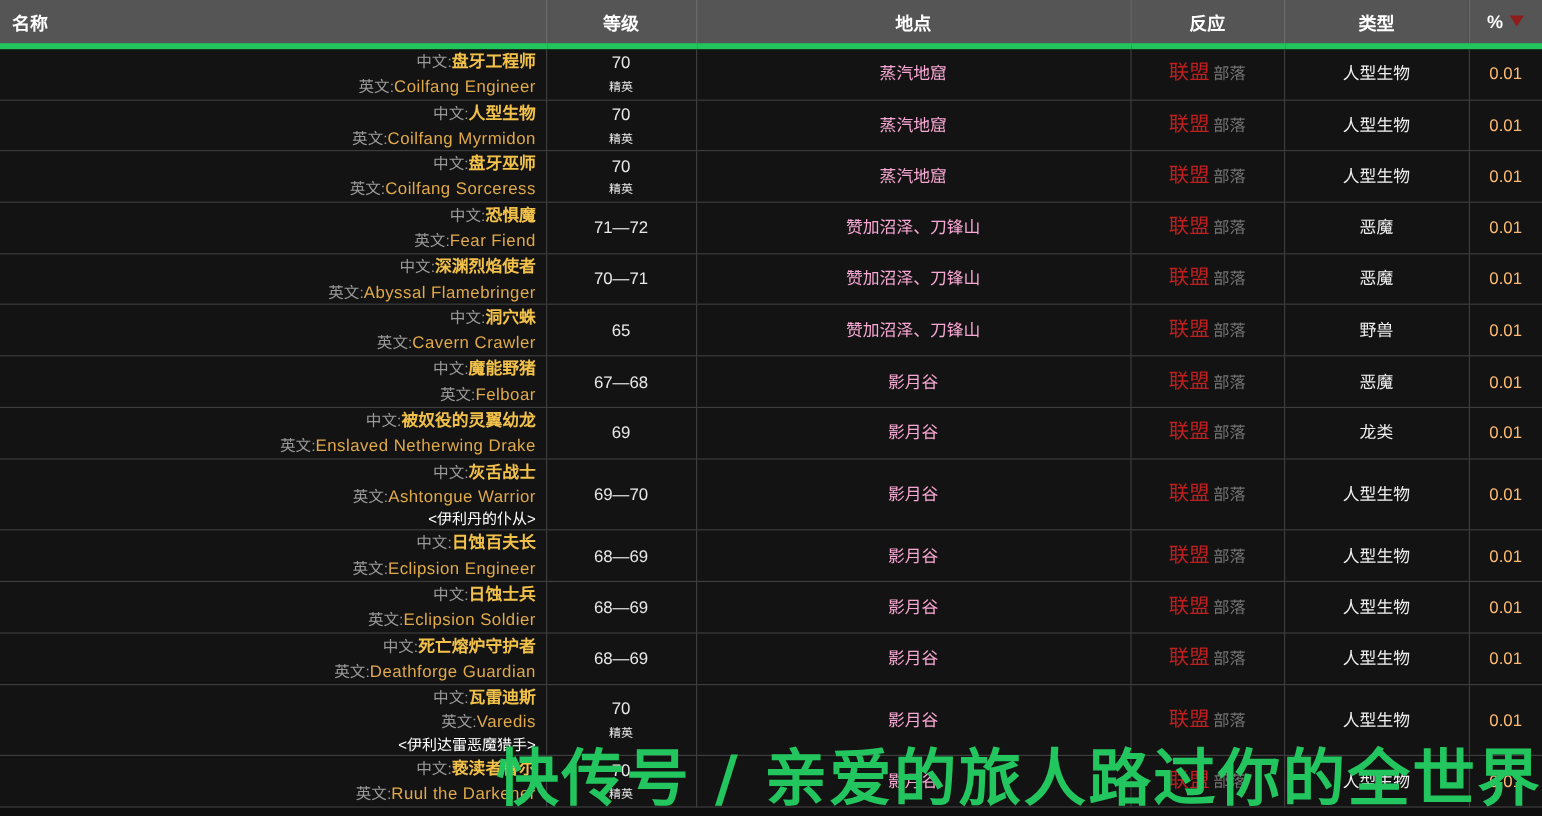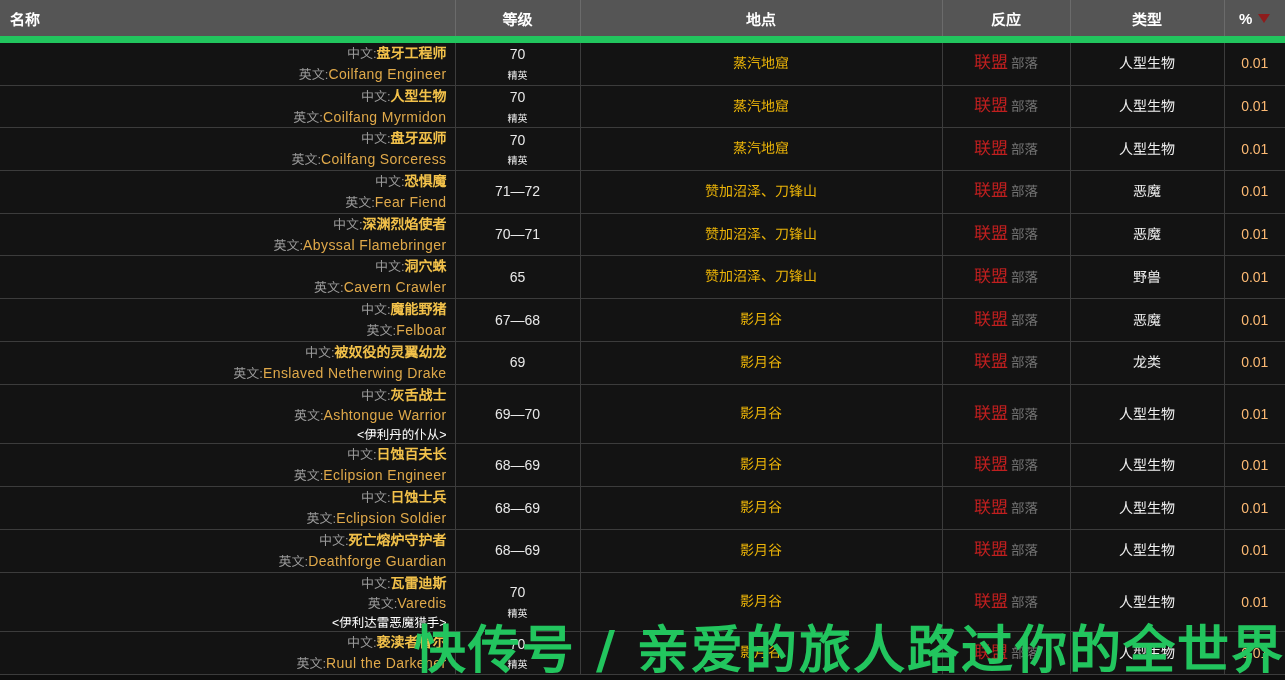--- a/index.html
+++ b/index.html
@@ -26,21 +26,21 @@
 
   
   #npc-table thead th {
     background: #555555;
     color: #ffffff;
     font-weight: bold;
     font-size: 15px;
     height: 36px;
     padding: 0;
     border-right: 1px solid #6b6b6b;
-    border-bottom: 7px solid #22c55e;
+    border-bottom: 5px solid #22c55e;
     text-align: center;
     vertical-align: middle;
     white-space: nowrap;
   }
   #npc-table thead th.col-name {
     text-align: left;
     padding-left: 10px;
   }
   #npc-table thead th:last-child { border-right: none; }
 
@@ -109,21 +109,21 @@
 
   
   .lvl-main { display: block; font-size: 14px; color: #e8e8e8; }
   .lvl-elite { display: block; font-size: 10px; color: #e8e8e8; margin-top: 5px; }
 
   
   .react-alliance { color: #c01f1f; font-size: 17px; }
   .react-horde { color: #737373; font-size: 13.5px; margin-left: 3px; }
 
   .pct { color: #fdba74; font-size: 14px; }
-  .loc { color: #eab308; font-size: 14px; font-family: Liberation Serif, serif; }
+  .loc { color: #f9a8d4; font-size: 14px; }
   .type { color: #efefef; font-size: 14px; }
 
   
   #watermark {
     position: absolute;
     left: 0;
     right: 0;
     bottom: 2px;
     text-align: right;
     color: #22c55e;

